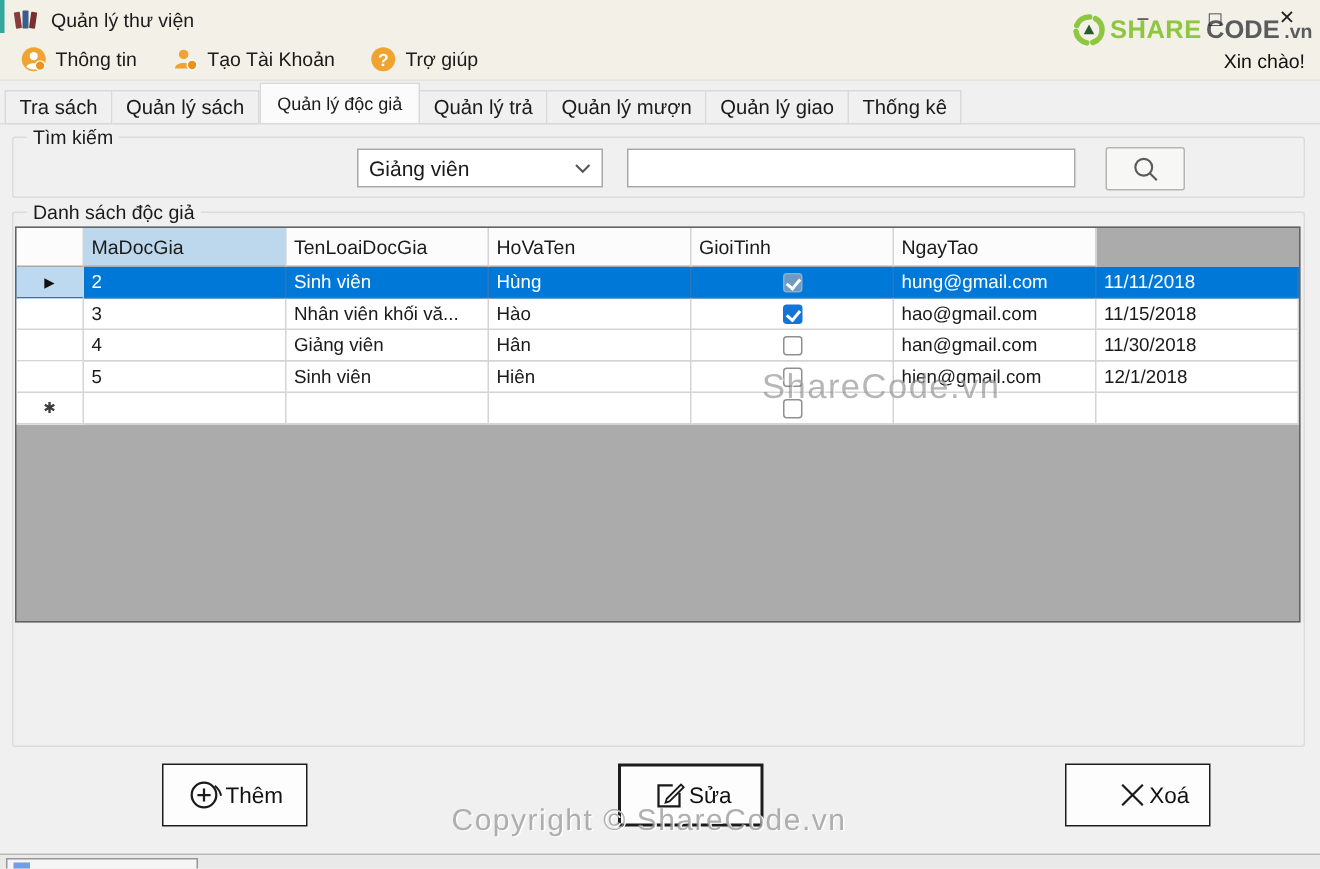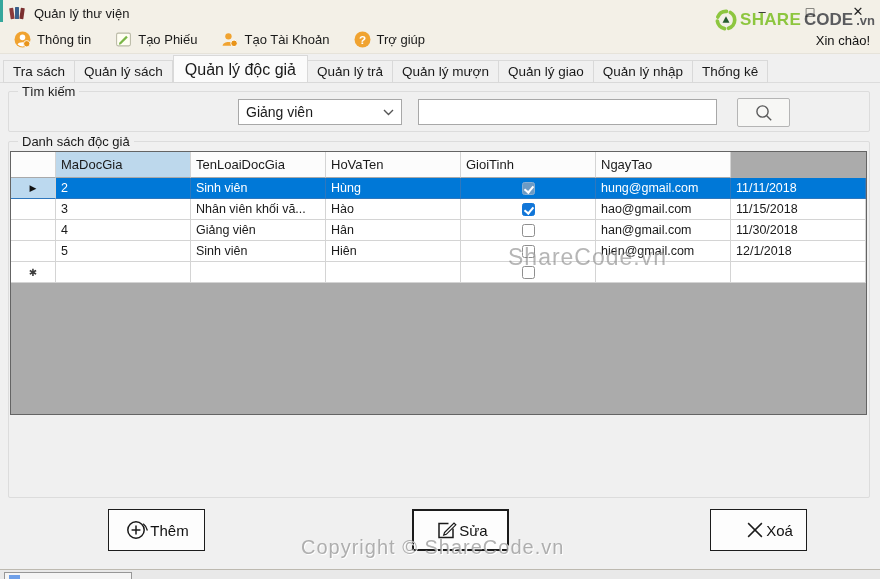--- a/index.html
+++ b/index.html
@@ -40,21 +40,21 @@
   
   .tabstrip { height:28px; margin-top:1px; display:flex; align-items:flex-end;
     padding-left:3px; position:relative; }
   .tabstrip::after { content:''; position:absolute; left:0; right:0; bottom:0;
     border-bottom:1px solid #dcdcdc; }
   .tab { height:23px; line-height:22px; padding:0 9px; font-size:13.5px;
     background:#f0f0f0; border:1px solid #d9d9d9; border-left-width:0;
     white-space:nowrap; cursor:default; z-index:1; }
   .tab:first-child { border-left-width:1px; }
   .tab.selected { height:28px; line-height:27px; background:#fbfbfb;
-    font-size:16px; padding:0 11px; border-left-width:1px; z-index:3; }
+    font-size:12px; padding:0 11px; border-left-width:1px; z-index:3; }
 
   
   .content { position:absolute; top:83px; left:0; right:0; bottom:0; }
   .groupbox { position:absolute; border:1px solid #dcdcdc; border-radius:2px; }
   .gb-label { position:absolute; top:-8px; left:9px; background:#f0f0f0;
     padding:0 4px; font-size:13px; }
 
   .combo { position:absolute; left:238px; top:16px; width:164px; height:26px;
     background:#fff; border:1px solid #a8a8a8; display:flex; align-items:center;
     justify-content:space-between; padding:0 7px; font-size:14px; cursor:default; }
@@ -167,29 +167,20 @@
             <circle cx="8" cy="6" r="2.6" fill="#fff"></circle>
             <path d="M3.4 12.8c.6-3 8.6-3 9.2 0a7.5 7.5 0 0 1-9.2 0z" fill="#fff"></path>
             <circle cx="12" cy="12" r="3" fill="#e8941a" stroke="#fff" stroke-width=".8"></circle>
           </svg>
         </span>
         <span>Thông tin</span>
       </div>
       <div class="tb-item">
         <span class="tb-icon">
           <svg viewBox="0 0 16 16">
-            <rect x="1.5" y="2" width="13" height="12" rx="1.5" fill="#fffef2" stroke="#b9b9a6"></rect>
-            <path d="M4 11 L10.5 4.5 L12 6 L5.5 12.5 L3.7 12.9 z" fill="#7ab648"></path>
-          </svg>
-        </span>
-        <span>Tạo Phiếu</span>
-      </div>
-      <div class="tb-item">
-        <span class="tb-icon">
-          <svg viewBox="0 0 16 16">
             <circle cx="7" cy="5" r="3" fill="#f0a330"></circle>
             <path d="M1.5 13.8c.5-4.5 10.5-4.5 11 0z" fill="#f0a330"></path>
             <circle cx="12.3" cy="11.6" r="3.1" fill="#e8941a" stroke="#fff" stroke-width=".9"></circle>
           </svg>
         </span>
         <span>Tạo Tài Khoản</span>
       </div>
       <div class="tb-item">
         <span class="tb-icon">
           <svg viewBox="0 0 16 16">
@@ -201,21 +192,20 @@
       </div>
     </div>
 
   <div class="tabstrip">
       <div class="tab">Tra sách</div>
       <div class="tab">Quản lý sách</div>
       <div class="tab selected">Quản lý độc giả</div>
       <div class="tab">Quản lý trả</div>
       <div class="tab">Quản lý mượn</div>
       <div class="tab">Quản lý giao</div>
-      <div class="tab">Quản lý nhập</div>
       <div class="tab">Thống kê</div>
     </div>
 
   <div class="content">
 
     <div class="groupbox" style="left:8px;top:8px;width:862px;height:41px">
       <span class="gb-label">Tìm kiếm</span>
     </div>
     <div class="combo">
       <span>Giảng viên</span>

